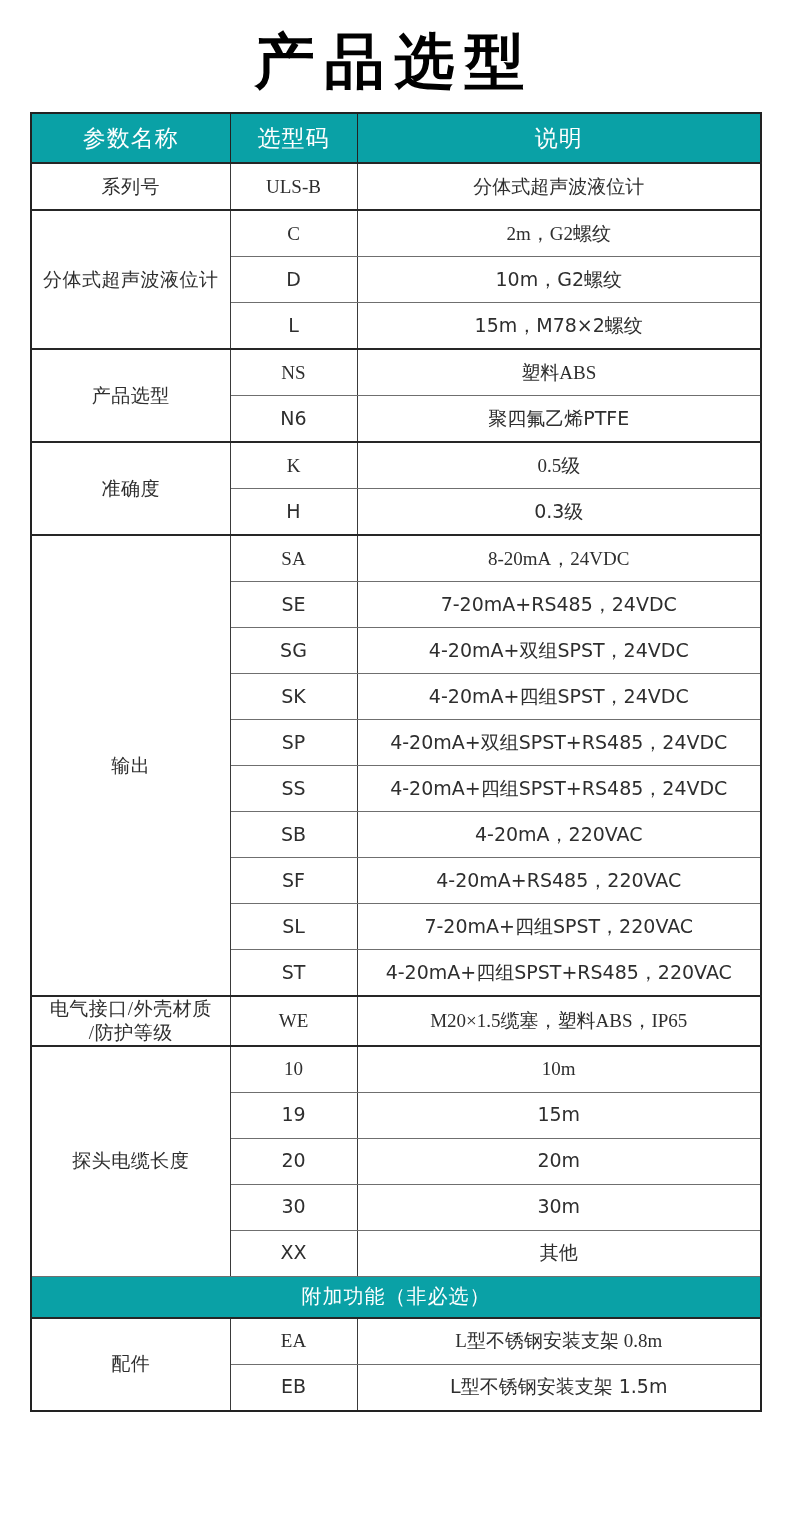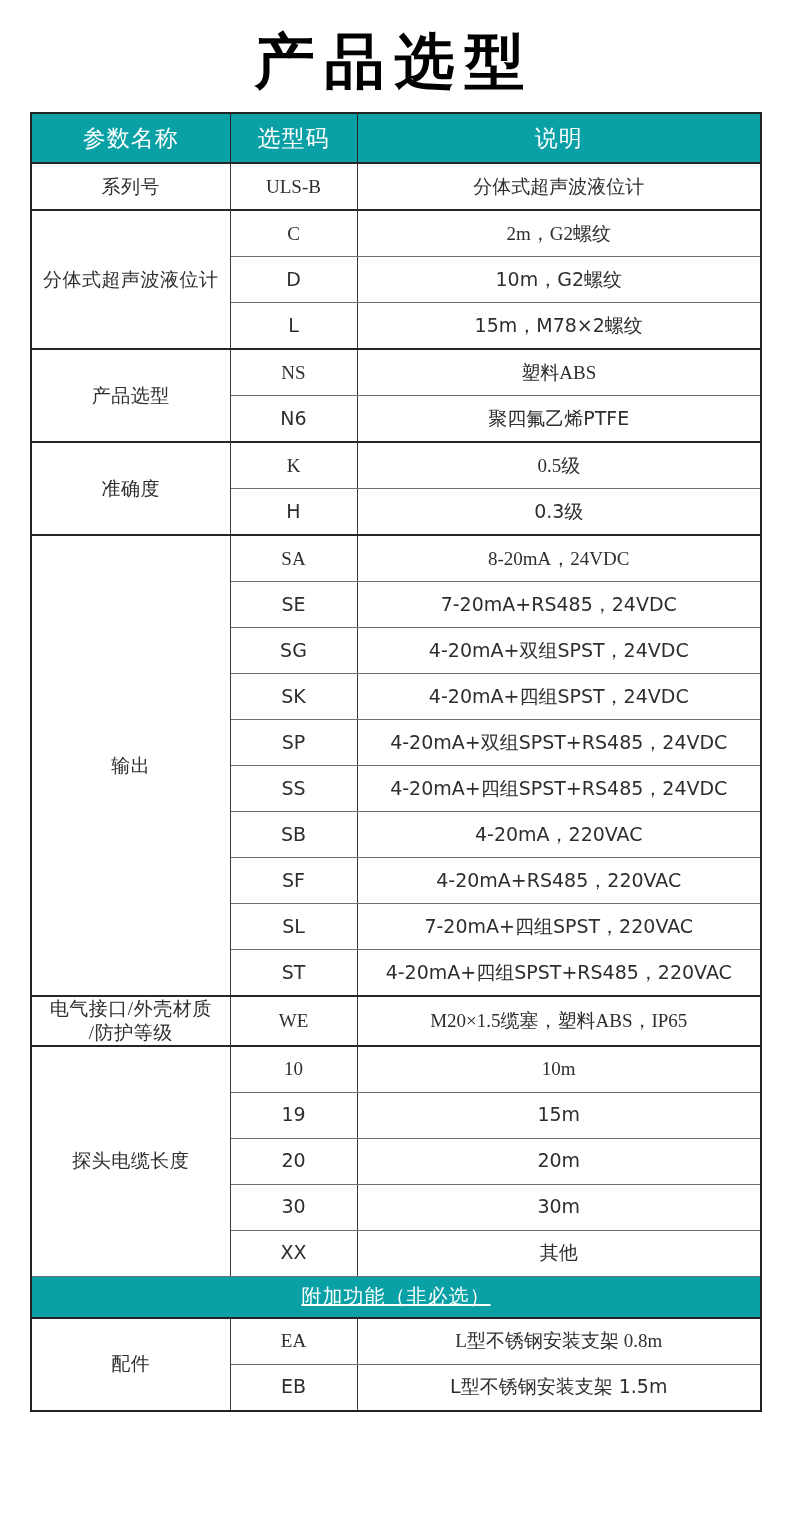--- a/index.html
+++ b/index.html
@@ -69,21 +69,20 @@
     border-top: 2px solid #262626;
     font-family: Liberation Serif, serif;
   }
   td.banner {
     background: #0aa1a6;
     color: #ffffff;
     font-size: 20px;
     height: 40px;
     border: 1px solid #222222;
     letter-spacing: 1px;
-    text-decoration: underline;
   }
 </style>
 </head>
 <body>
 
 <div class="page">
   <h1 class="title">产品选型</h1>
 
   <table class="sel">
     <colgroup>

